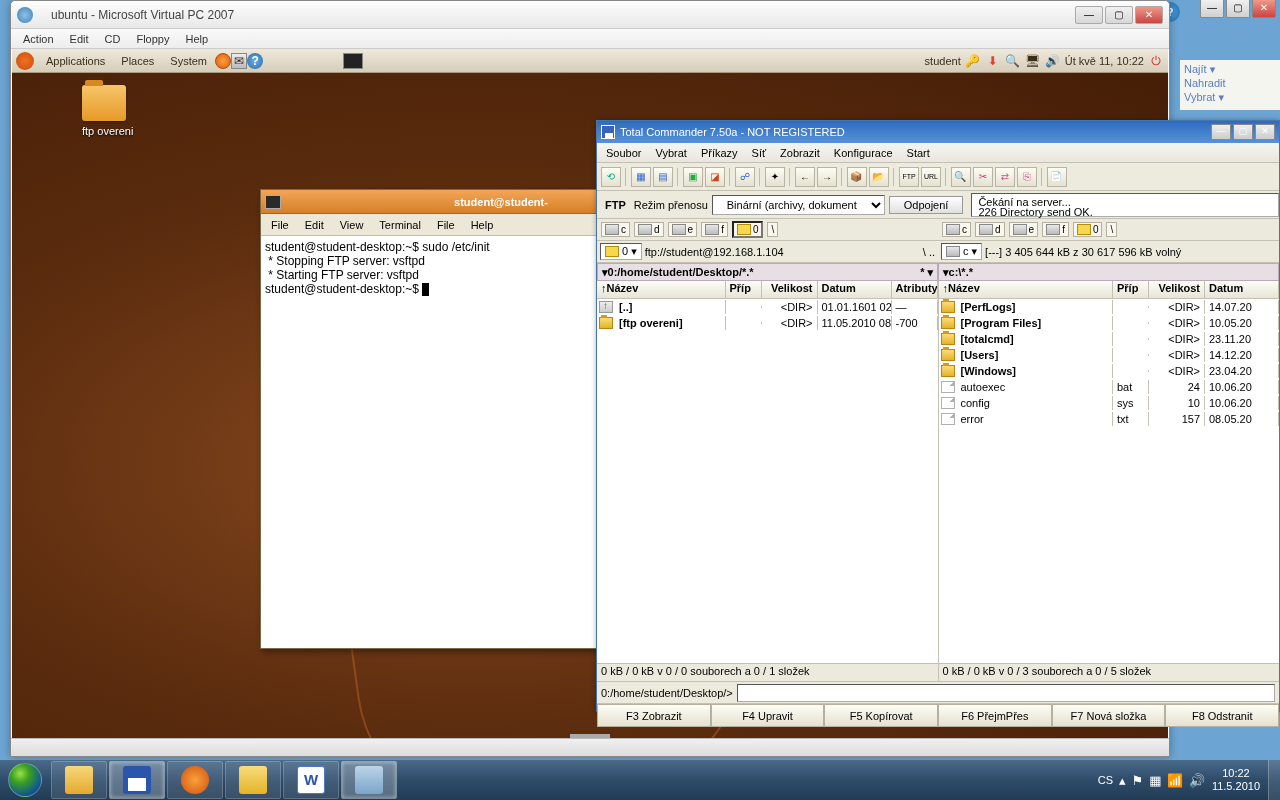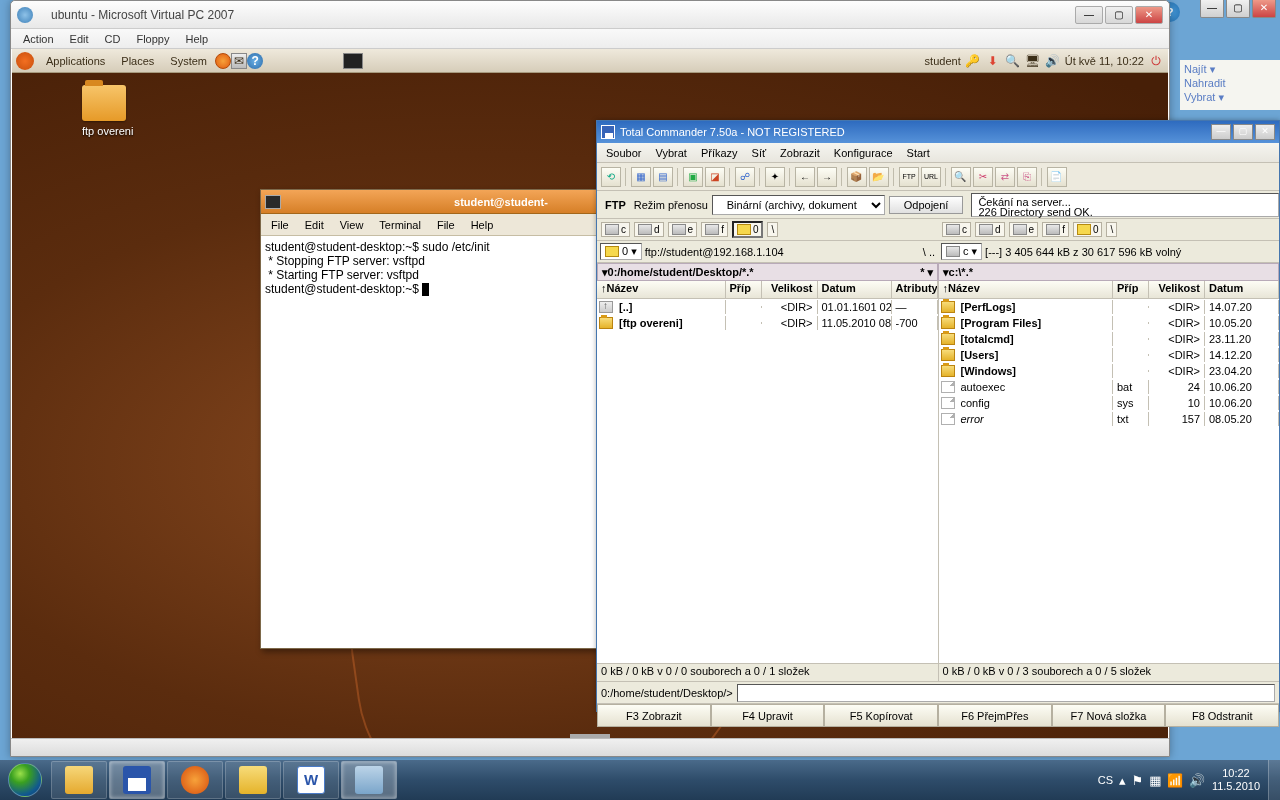--- a/index.html
+++ b/index.html
@@ -418,21 +418,21 @@
           </div>
           <div class="row">
             <span class="ic ic-file"></span>
             <span class="col col-name" style="font-weight: normal;">config</span>
             <span class="col col-ext">sys</span>
             <span class="col col-size">10</span>
             <span class="col col-date">10.06.20</span>
           </div>
           <div class="row">
             <span class="ic ic-file"></span>
-            <span class="col col-name" style="font-weight: normal; font-style: italic;">error</span>
+            <span class="col col-name" style="font-weight: normal;">error</span>
             <span class="col col-ext">txt</span>
             <span class="col col-size">157</span>
             <span class="col col-date">08.05.20</span>
           </div>
         </div>
       <div class="panel-footer">0 kB / 0 kB v 0 / 3 souborech a 0 / 5 složek</div>
     </div>
   </div>
   <div class="tc-cmdline">
     <span>0:/home/student/Desktop/&gt;</span>

